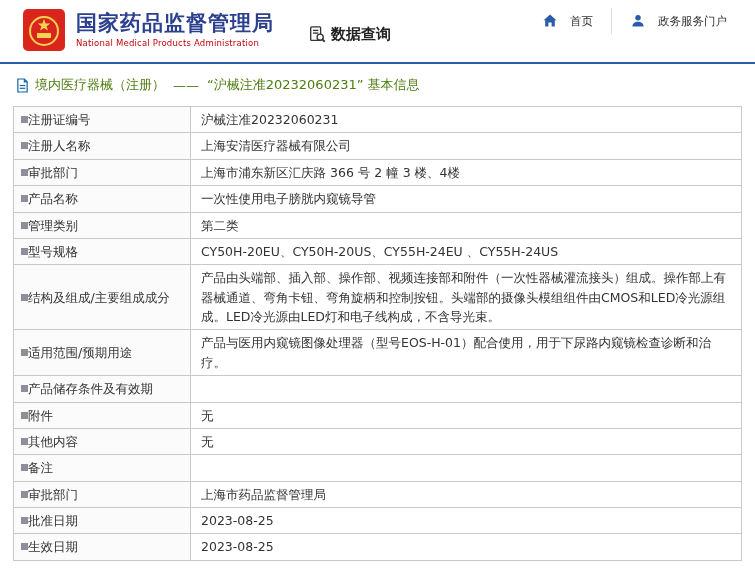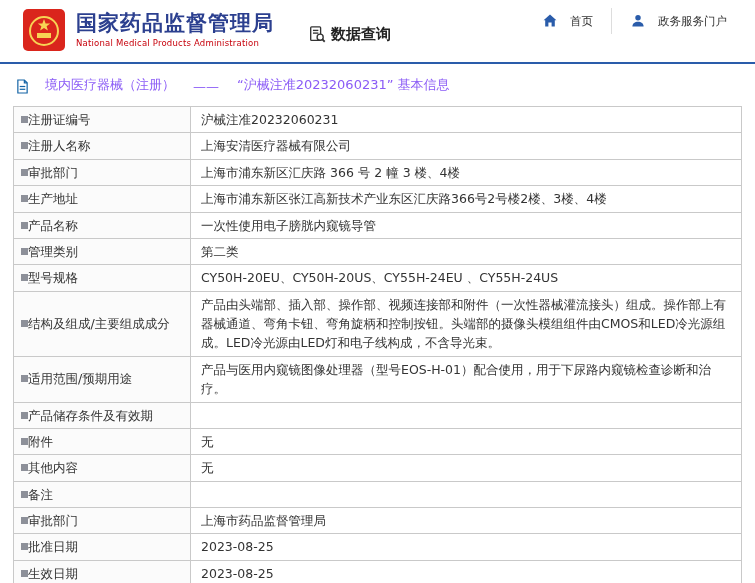--- a/index.html
+++ b/index.html
@@ -23,22 +23,22 @@
   .section{ display:flex; align-items:center; gap:5px; margin-left:34px; font-size:15px; font-weight:bold; color:#222; cursor:pointer;margin-top:8px; }
   .header-right{ display:flex; align-items:center; }
   .nav-item{
     display:flex; align-items:center; gap:12px;
     font-size:11.5px; color:#333; text-decoration:none; padding:0 18px; cursor:pointer;
   }
   .nav-divider{ width:1px; height:26px; background:#ddd; }
   .header-rule{ height:2px; background:#2a5caa; }
   
   .breadcrumb{
-    display:flex; align-items:flex-end; gap:16px;
-    padding:12px 18px 10px 16px; font-size:13px; color:#8b5cf6;
+    display:flex; align-items:center; gap:6px;
+    padding:12px 18px 10px 16px; font-size:13px; color:#4d7c0f;
   }
   .breadcrumb .dash{ margin:0 2px; }
   
   table.info{
     border-collapse:collapse; table-layout:fixed;
     margin:2px 13px 16px 13px; width:729px;
   }
   table.info th, table.info td{
     border:1px solid #c9c9c9; vertical-align:middle;
     font-size:12.5px; line-height:1.55; height:23px;
@@ -133,24 +133,20 @@
     </tr>
     <tr>
       <th><span class="marker"></span><span>注册人名称</span></th>
       <td>上海安清医疗器械有限公司</td>
     </tr>
     <tr>
       <th><span class="marker"></span><span>审批部门</span></th>
       <td>上海市浦东新区汇庆路 366 号 2 幢 3 楼、4楼</td>
     </tr>
     <tr>
-      <th><span class="marker"></span><span>生产地址</span></th>
-      <td>上海市浦东新区张江高新技术产业东区汇庆路366号2号楼2楼、3楼、4楼</td>
-    </tr>
-    <tr>
       <th><span class="marker"></span><span>产品名称</span></th>
       <td>一次性使用电子膀胱内窥镜导管</td>
     </tr>
     <tr>
       <th><span class="marker"></span><span>管理类别</span></th>
       <td>第二类</td>
     </tr>
     <tr>
       <th><span class="marker"></span><span>型号规格</span></th>
       <td>CY50H-20EU、CY50H-20US、CY55H-24EU 、CY55H-24US</td>

